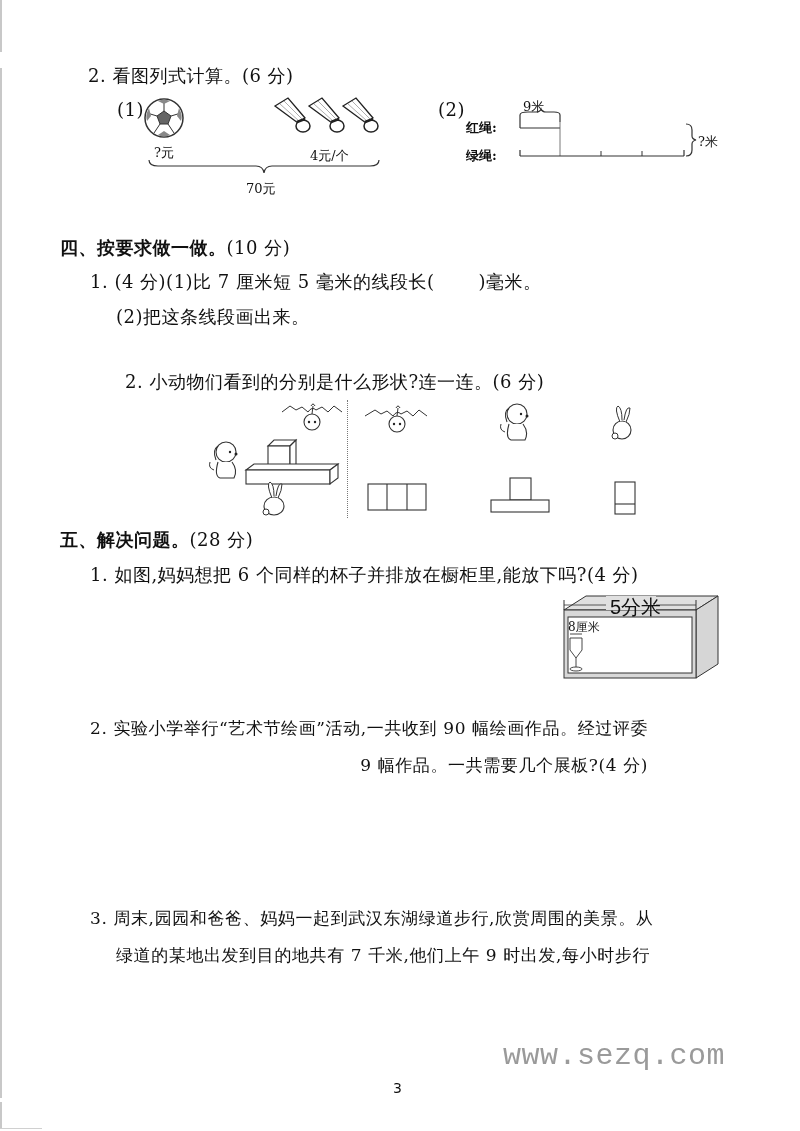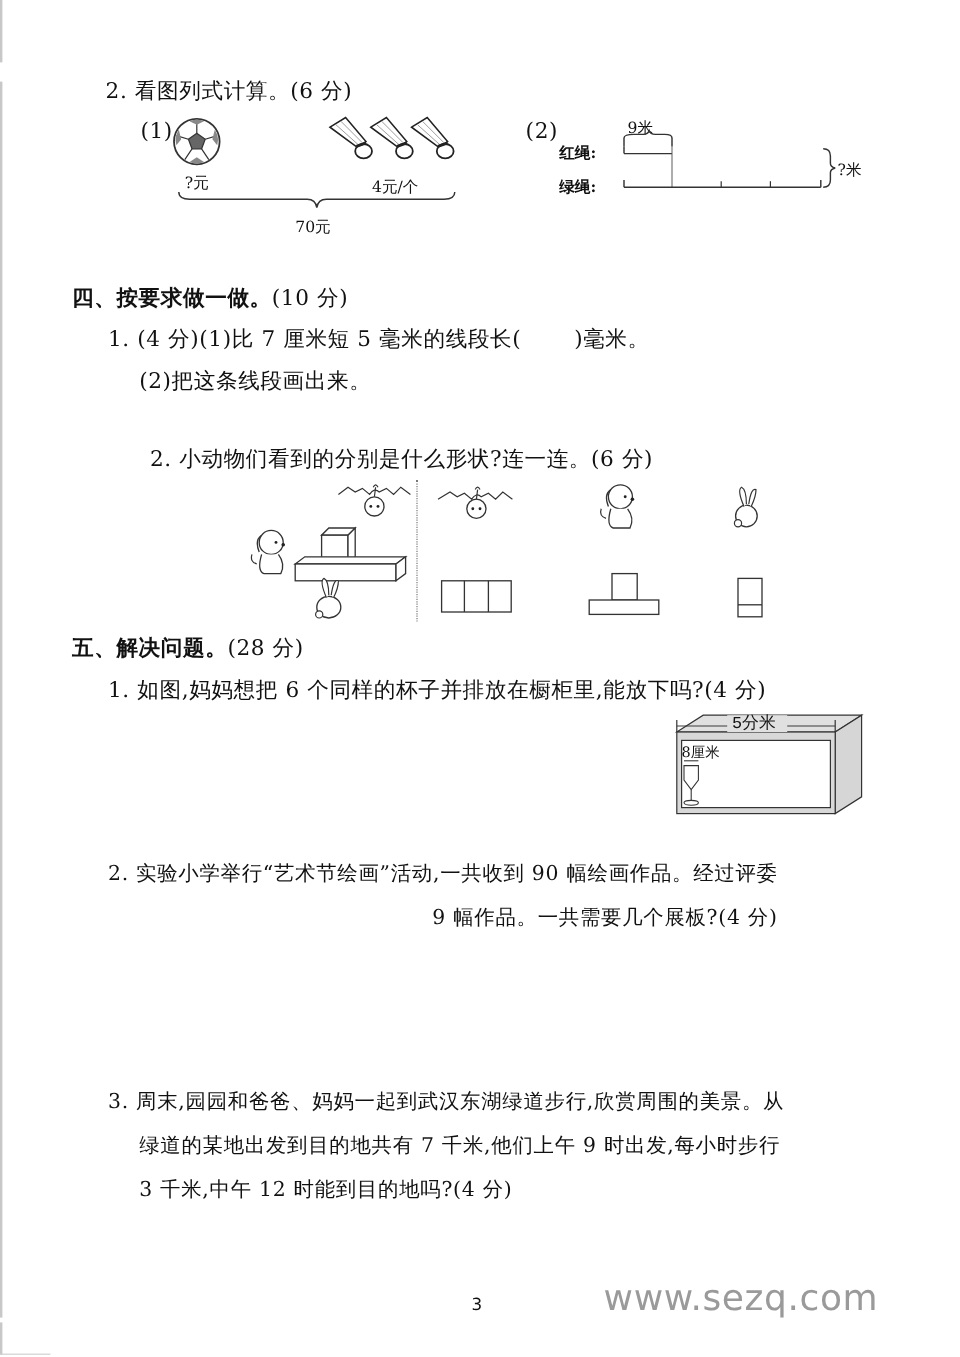--- a/index.html
+++ b/index.html
@@ -197,28 +197,27 @@
   <line x1="136" y1="8" x2="136" y2="18" stroke="#333" stroke-width="1"></line>
   <rect x="46" y="4" width="50" height="14" fill="#e0e0e0"></rect>
 
   <g stroke="#333" stroke-width="0.9" fill="#fff">
     <line x1="10" y1="42" x2="22" y2="42"></line>
     <path d="M10,46 L22,46 L22,58 L16,66 L10,58 Z"></path>
     <line x1="16" y1="66" x2="16" y2="76"></line>
     <ellipse cx="16" cy="77" rx="6" ry="2"></ellipse>
   </g>
 </svg>
-<div class="abs" style="left:610px;top:594px;font-size:14px;font-family:Liberation Mono, monospace;">5分米</div>
+<div class="abs" style="left:610px;top:594px;font-size:20px;font-family:Liberation Sans, sans-serif;">5分米</div>
 <div class="abs" style="left:568px;top:619px;font-size:12px;">8厘米</div>
 
 <div class="para" style="left:90px;top:710px;">
   <div>2. 实验小学举行“艺术节绘画”活动,一共收到 90 幅绘画作品。经过评委</div>
   <div style="padding-left:26px;text-align:right;">9 幅作品。一共需要几个展板?(4 分)</div>
 </div>
 
 <div class="para" style="left:90px;top:900px;">
   <div>3. 周末,园园和爸爸、妈妈一起到武汉东湖绿道步行,欣赏周围的美景。从</div>
   <div style="padding-left:26px;">绿道的某地出发到目的地共有 7 千米,他们上午 9 时出发,每小时步行</div>
-  <div style="padding-left:26px;">3 千米,中午 12 时能到目的地吗?(4 分)</div>
 </div>
 
 <div class="abs pageno" style="left:393px;top:1080px;">3</div>
-<div class="abs watermark" style="left:503px;top:1065px;">www.sezq.com</div>
+<div class="abs watermark" style="left:503px;top:1039px;font-family:Liberation Mono, monospace;">www.sezq.com</div>
 
 </body></html>

